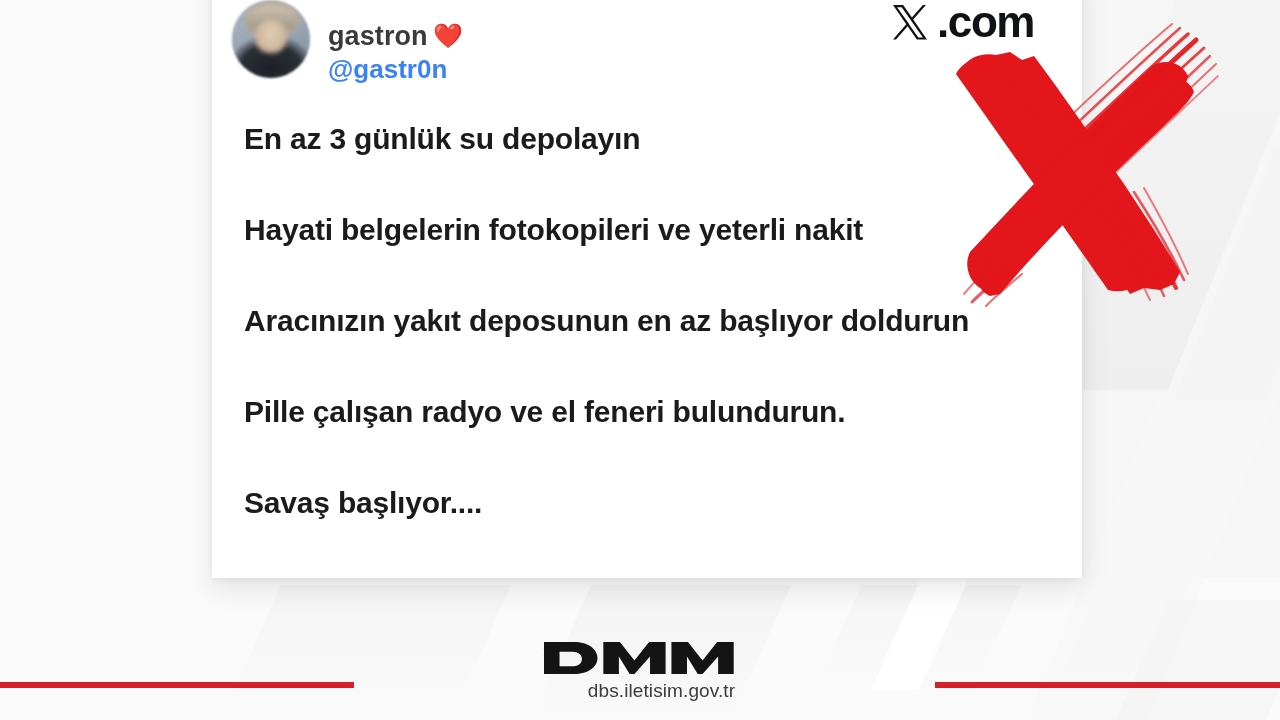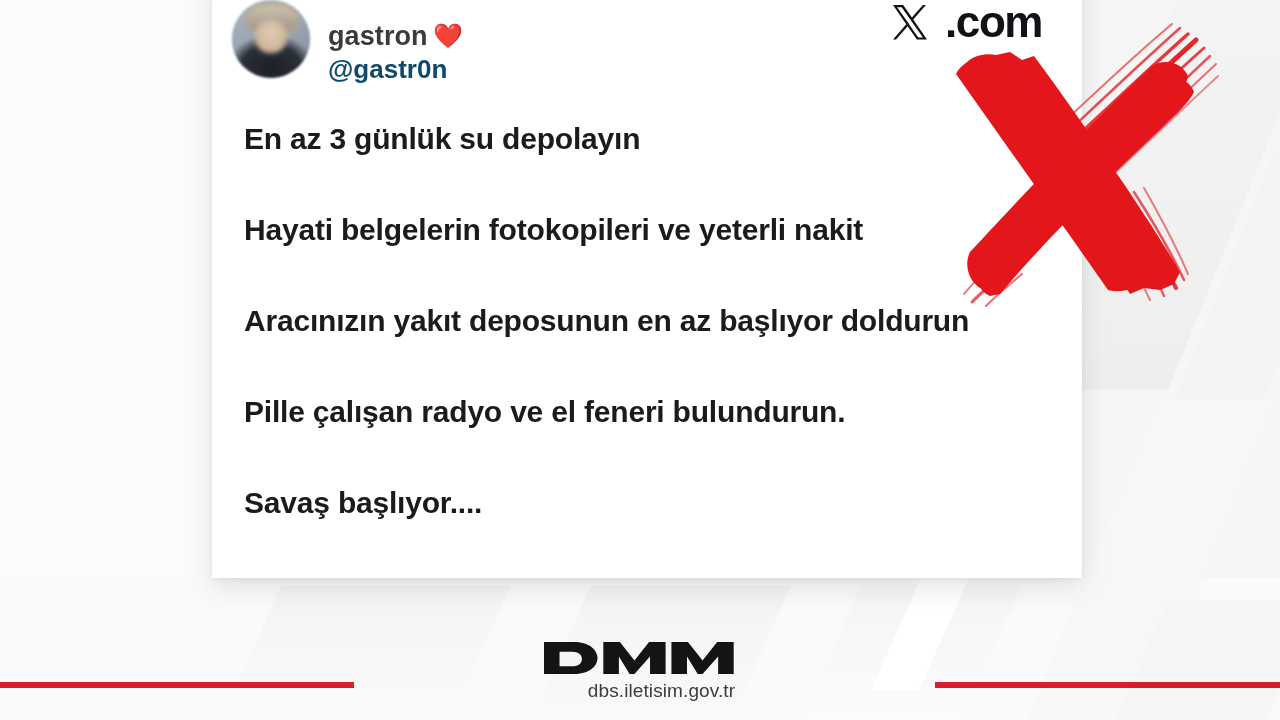--- a/index.html
+++ b/index.html
@@ -173,21 +173,21 @@
   .heart {
     font-size: 24px;
     line-height: 1;
     color: #e0222c;
     filter: none;
   }
   .handle {
     margin-top: 5px;
     font-size: 26px;
     font-weight: 700;
-    color: #0c4a6e;
+    color: #3b82f6;
     filter: blur(.7px);
   }
 
   
   .tw-body {
     position: absolute;
     left: 32px;
     top: 150px;
     right: 14px;
   }
@@ -202,21 +202,21 @@
   }
   .tw-line:last-child { margin-bottom: 0; }
 
   
   #xcom-logo {
     position: absolute;
     left: 893px;
     top: 3px;
     display: flex;
     align-items: center;
-    gap: 16px;
+    gap: 8px;
     z-index: 30;
   }
   #xcom-logo .x-glyph {
     width: 34px;
     height: 38px;
     display: block;
   }
   #xcom-logo .dotcom {
     font-size: 44px;
     font-weight: 700;

